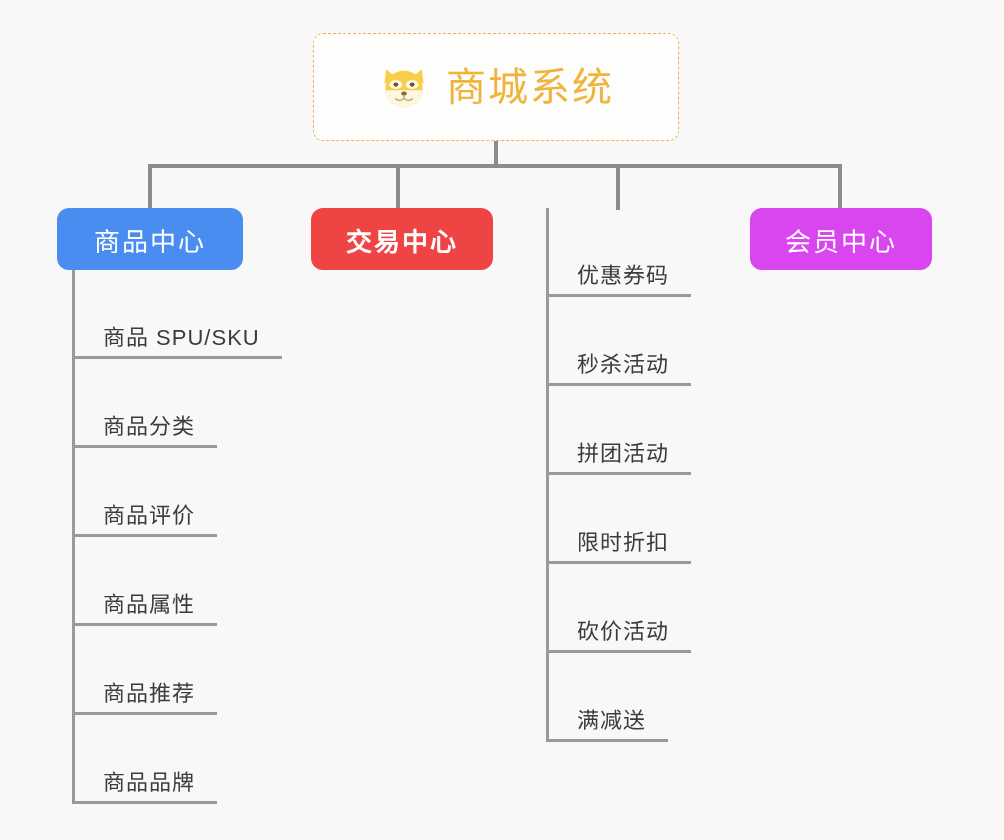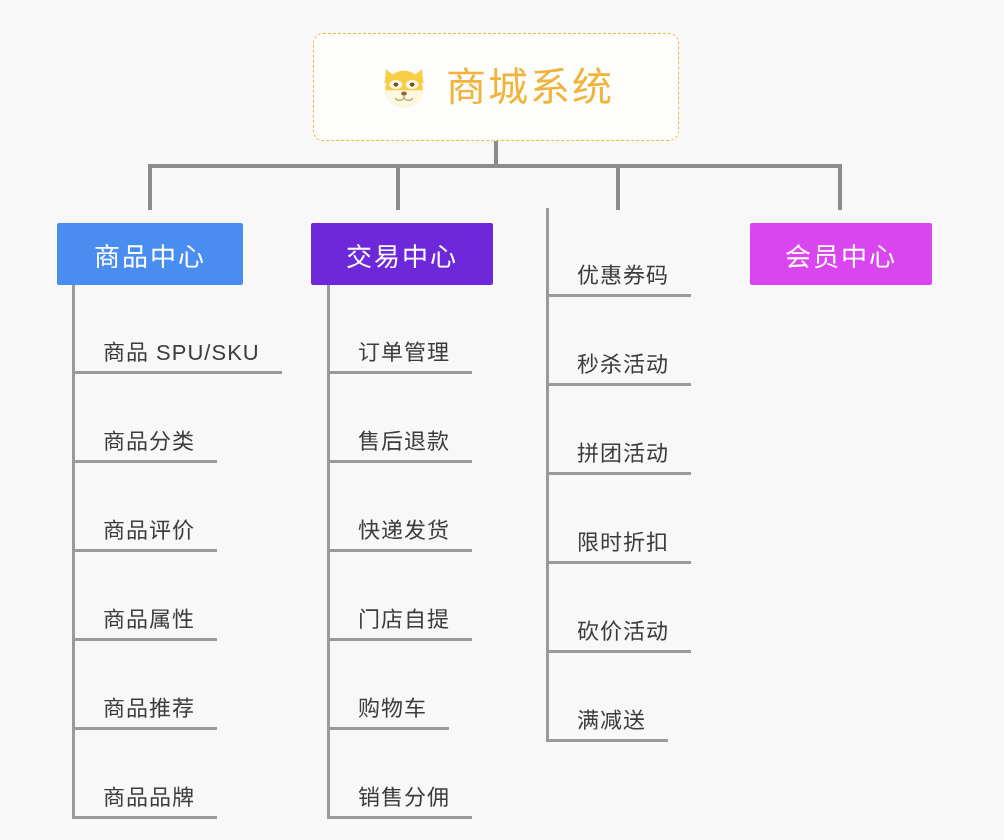--- a/index.html
+++ b/index.html
@@ -85,29 +85,28 @@
     top: 208px;
   }
   .col-1 { left: 57px;  width: 260px; }
   .col-2 { left: 311px; width: 225px; }
   .col-3 { left: 530px; width: 225px; }
   .col-4 { left: 750px; width: 225px; }
 
   .cat-box {
     width: 186px;
     height: 62px;
-    border-radius: 2px;
+    border-radius: 12px;
     display: flex;
     align-items: center;
     justify-content: center;
     color: #ffffff;
     font-size: 26px;
     letter-spacing: 2px;
     box-sizing: border-box;
-    margin-top: 15px;
   }
   .col-2 .cat-box,
   .col-3 .cat-box,
   .col-4 .cat-box { width: 182px; }
 
   
   .items {
     position: relative;
     margin-top: 0;
     border-left: 3px solid #9a9a9a;
@@ -197,42 +196,22 @@
       <div class="item">
           <span class="item-label">商品推荐</span>
         </div>
       <div class="item">
           <span class="item-label">商品品牌</span>
         </div>
     </div>
   </div>
 
   <div class="column col-2">
-    <div class="cat-box" style="background: #6d28d9;">
+    <div class="cat-box" style="background: #ef4444; font-weight: bold;">
       <span>交易中心</span>
-    </div>
-    <div class="items">
-      <div class="item">
-          <span class="item-label">订单管理</span>
-        </div>
-      <div class="item">
-          <span class="item-label">售后退款</span>
-        </div>
-      <div class="item">
-          <span class="item-label">快递发货</span>
-        </div>
-      <div class="item">
-          <span class="item-label">门店自提</span>
-        </div>
-      <div class="item">
-          <span class="item-label">购物车</span>
-        </div>
-      <div class="item">
-          <span class="item-label">销售分佣</span>
-        </div>
     </div>
   </div>
 
   <div class="column col-3">
     <div class="items">
       <div class="item">
           <span class="item-label">优惠券码</span>
         </div>
       <div class="item">
           <span class="item-label">秒杀活动</span>

